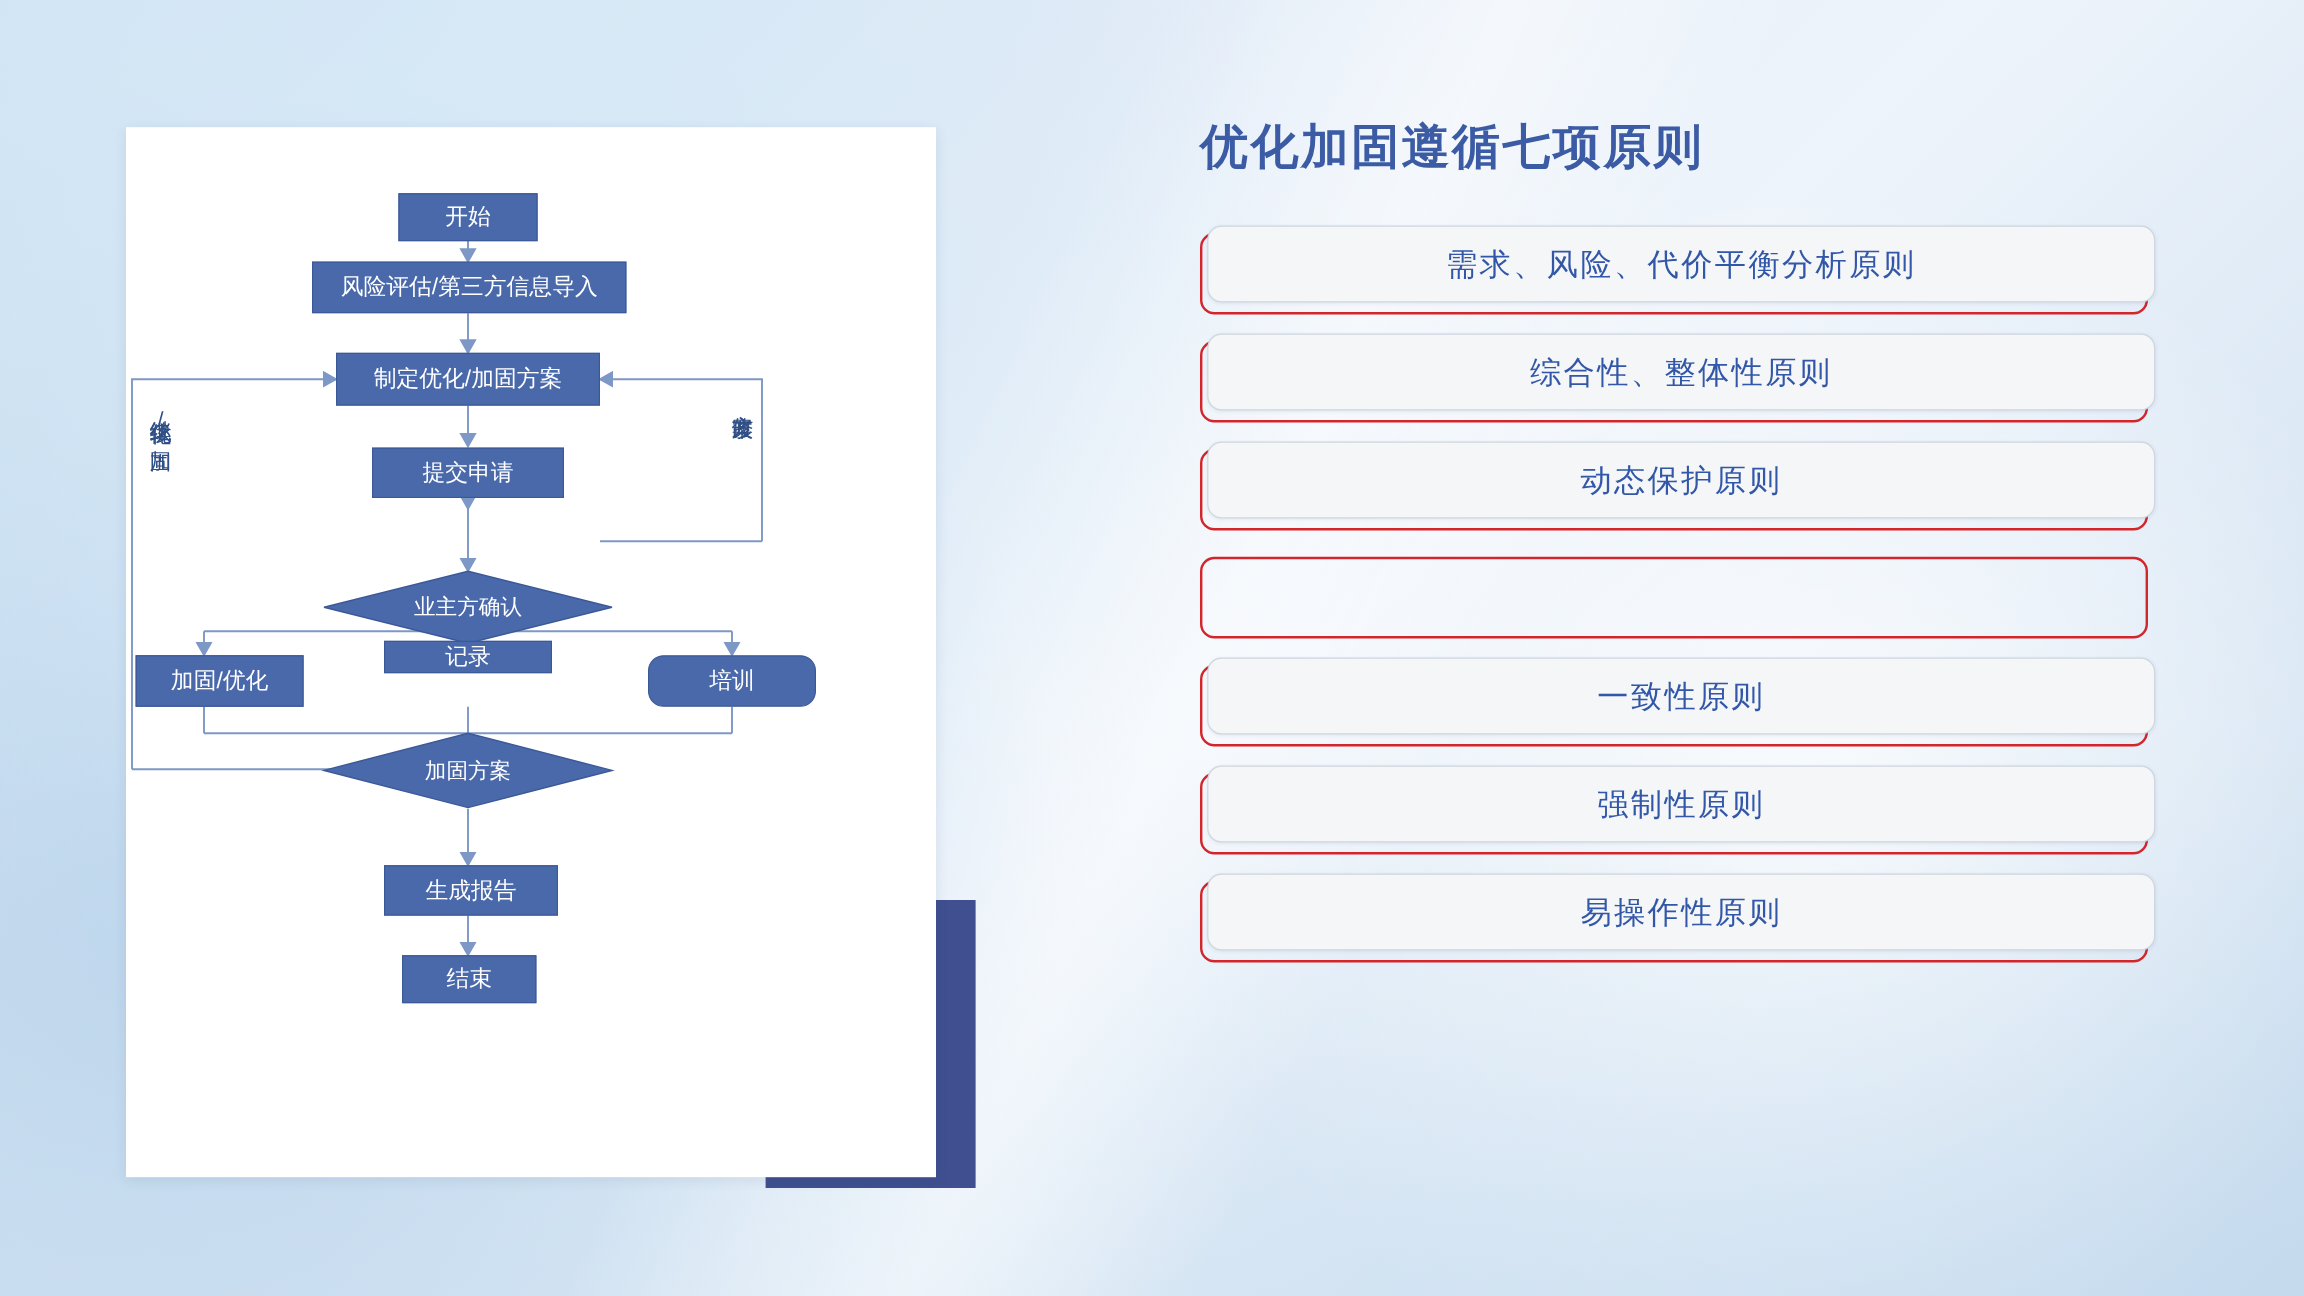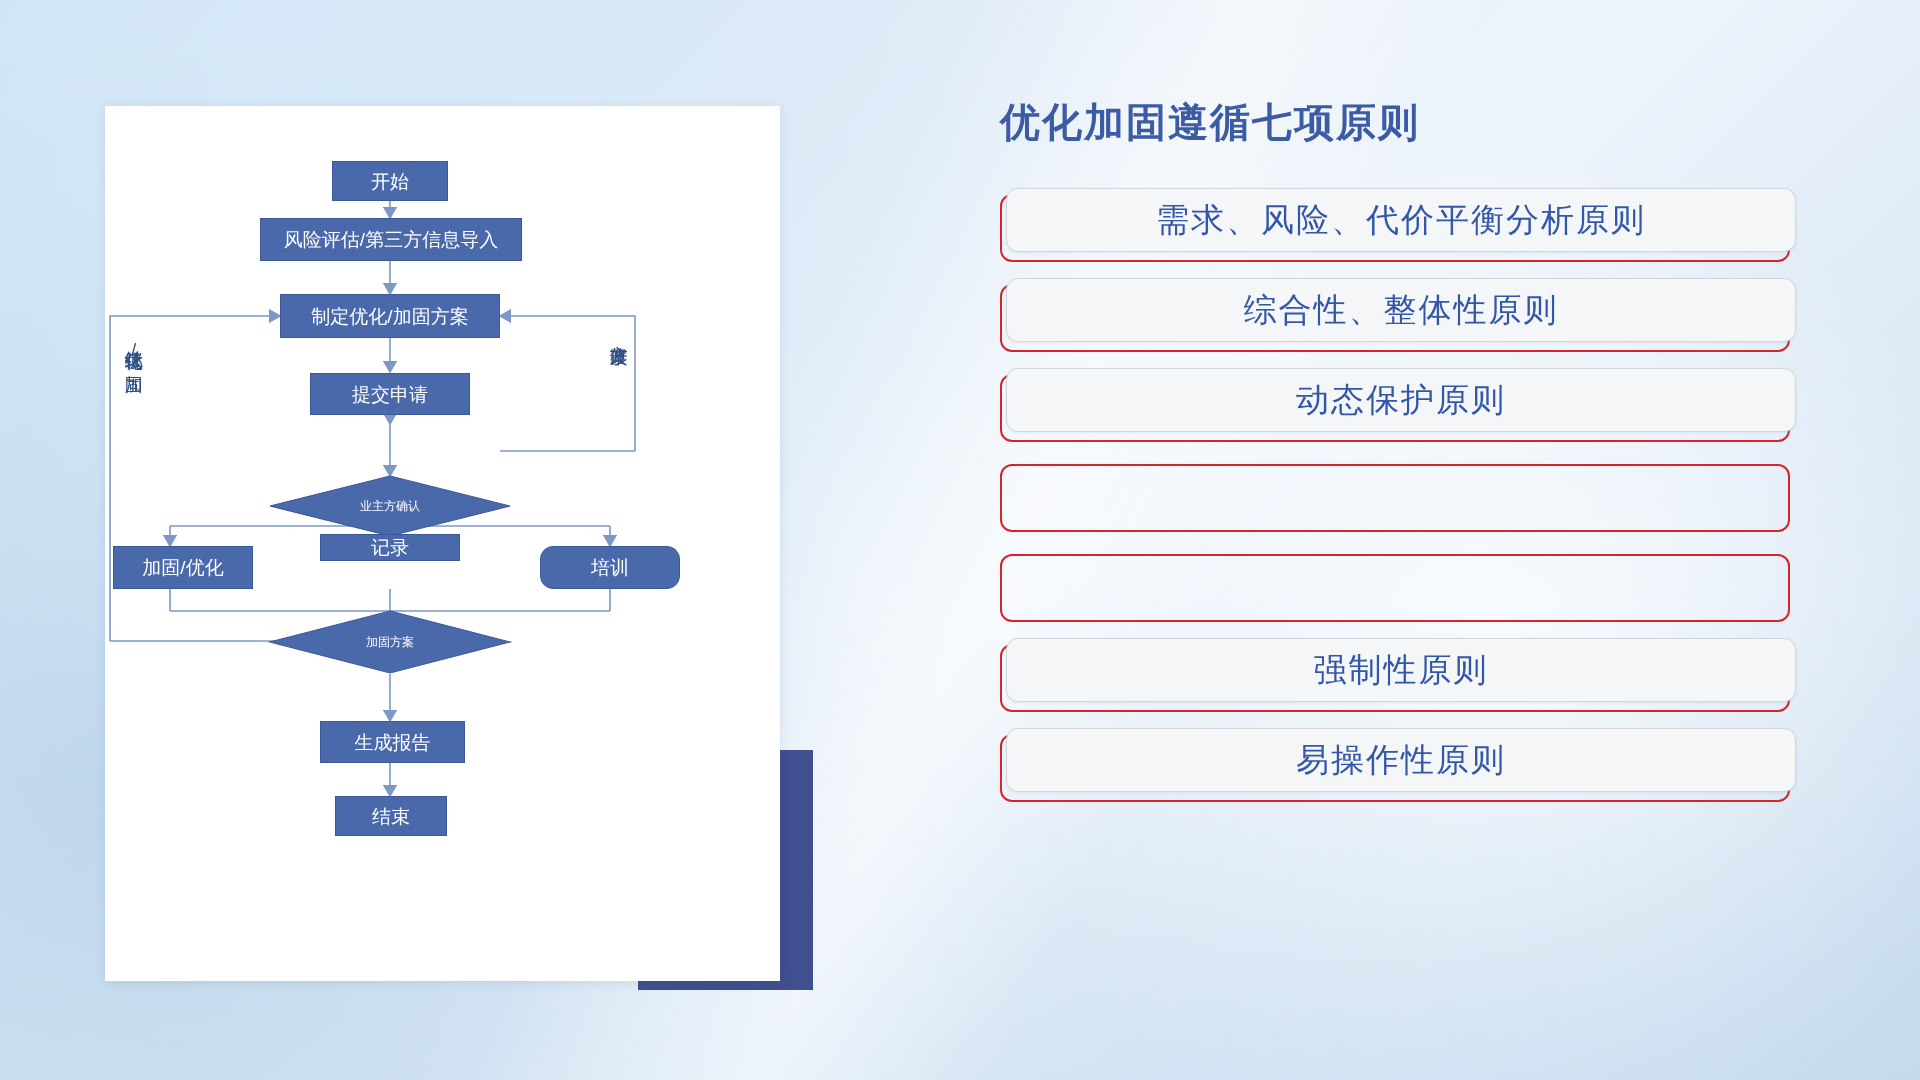--- a/index.html
+++ b/index.html
@@ -47,21 +47,21 @@
     color: #ffffff;
     font-size: 19px;
     line-height: 1;
     display: flex; align-items: center; justify-content: center;
     border: 1px solid #3c5997;
     white-space: nowrap;
   }
   .diamond-label {
     position: absolute;
     color: #ffffff;
-    font-size: 12px;
+    font-size: 18px;
     white-space: nowrap;
     display: flex; align-items: center; justify-content: center;
   }
   .side-label {
     position: absolute;
     color: #2f4f86;
     font-size: 18px;
     line-height: 1.1;
     writing-mode: vertical-rl;
     text-orientation: upright;
@@ -94,21 +94,21 @@
   }
   .pill {
     position: absolute;
     left: 6px; top: 0;
     width: 790px; height: 64px;
     border-radius: 12px;
     background: #f4f6f8;
     border: 1px solid #cfd6de;
     display: flex; align-items: center; justify-content: center;
     color: #3257a8;
-    font-size: 33px;
+    font-size: 26px;
     letter-spacing: 2px;
     box-shadow: 0 1px 3px rgba(40,60,110,0.08);
   }
 </style>
 </head>
 <body>
 
 <div class="bg-sheen"></div>
 
 <div class="card-shadow"></div>
@@ -206,20 +206,21 @@
     </div>
     <div class="pill-wrap">
       <div class="pill-accent"></div>
       <div class="pill">动态保护原则</div>
     </div>
     <div class="pill-wrap">
       <div class="pill-accent"></div>
     </div>
     <div class="pill-wrap">
       <div class="pill-accent"></div>
+      <div class="pill">一致性原则</div>
     </div>
     <div class="pill-wrap">
       <div class="pill-accent"></div>
       <div class="pill">强制性原则</div>
     </div>
     <div class="pill-wrap">
       <div class="pill-accent"></div>
       <div class="pill">易操作性原则</div>
     </div>
   </div>

